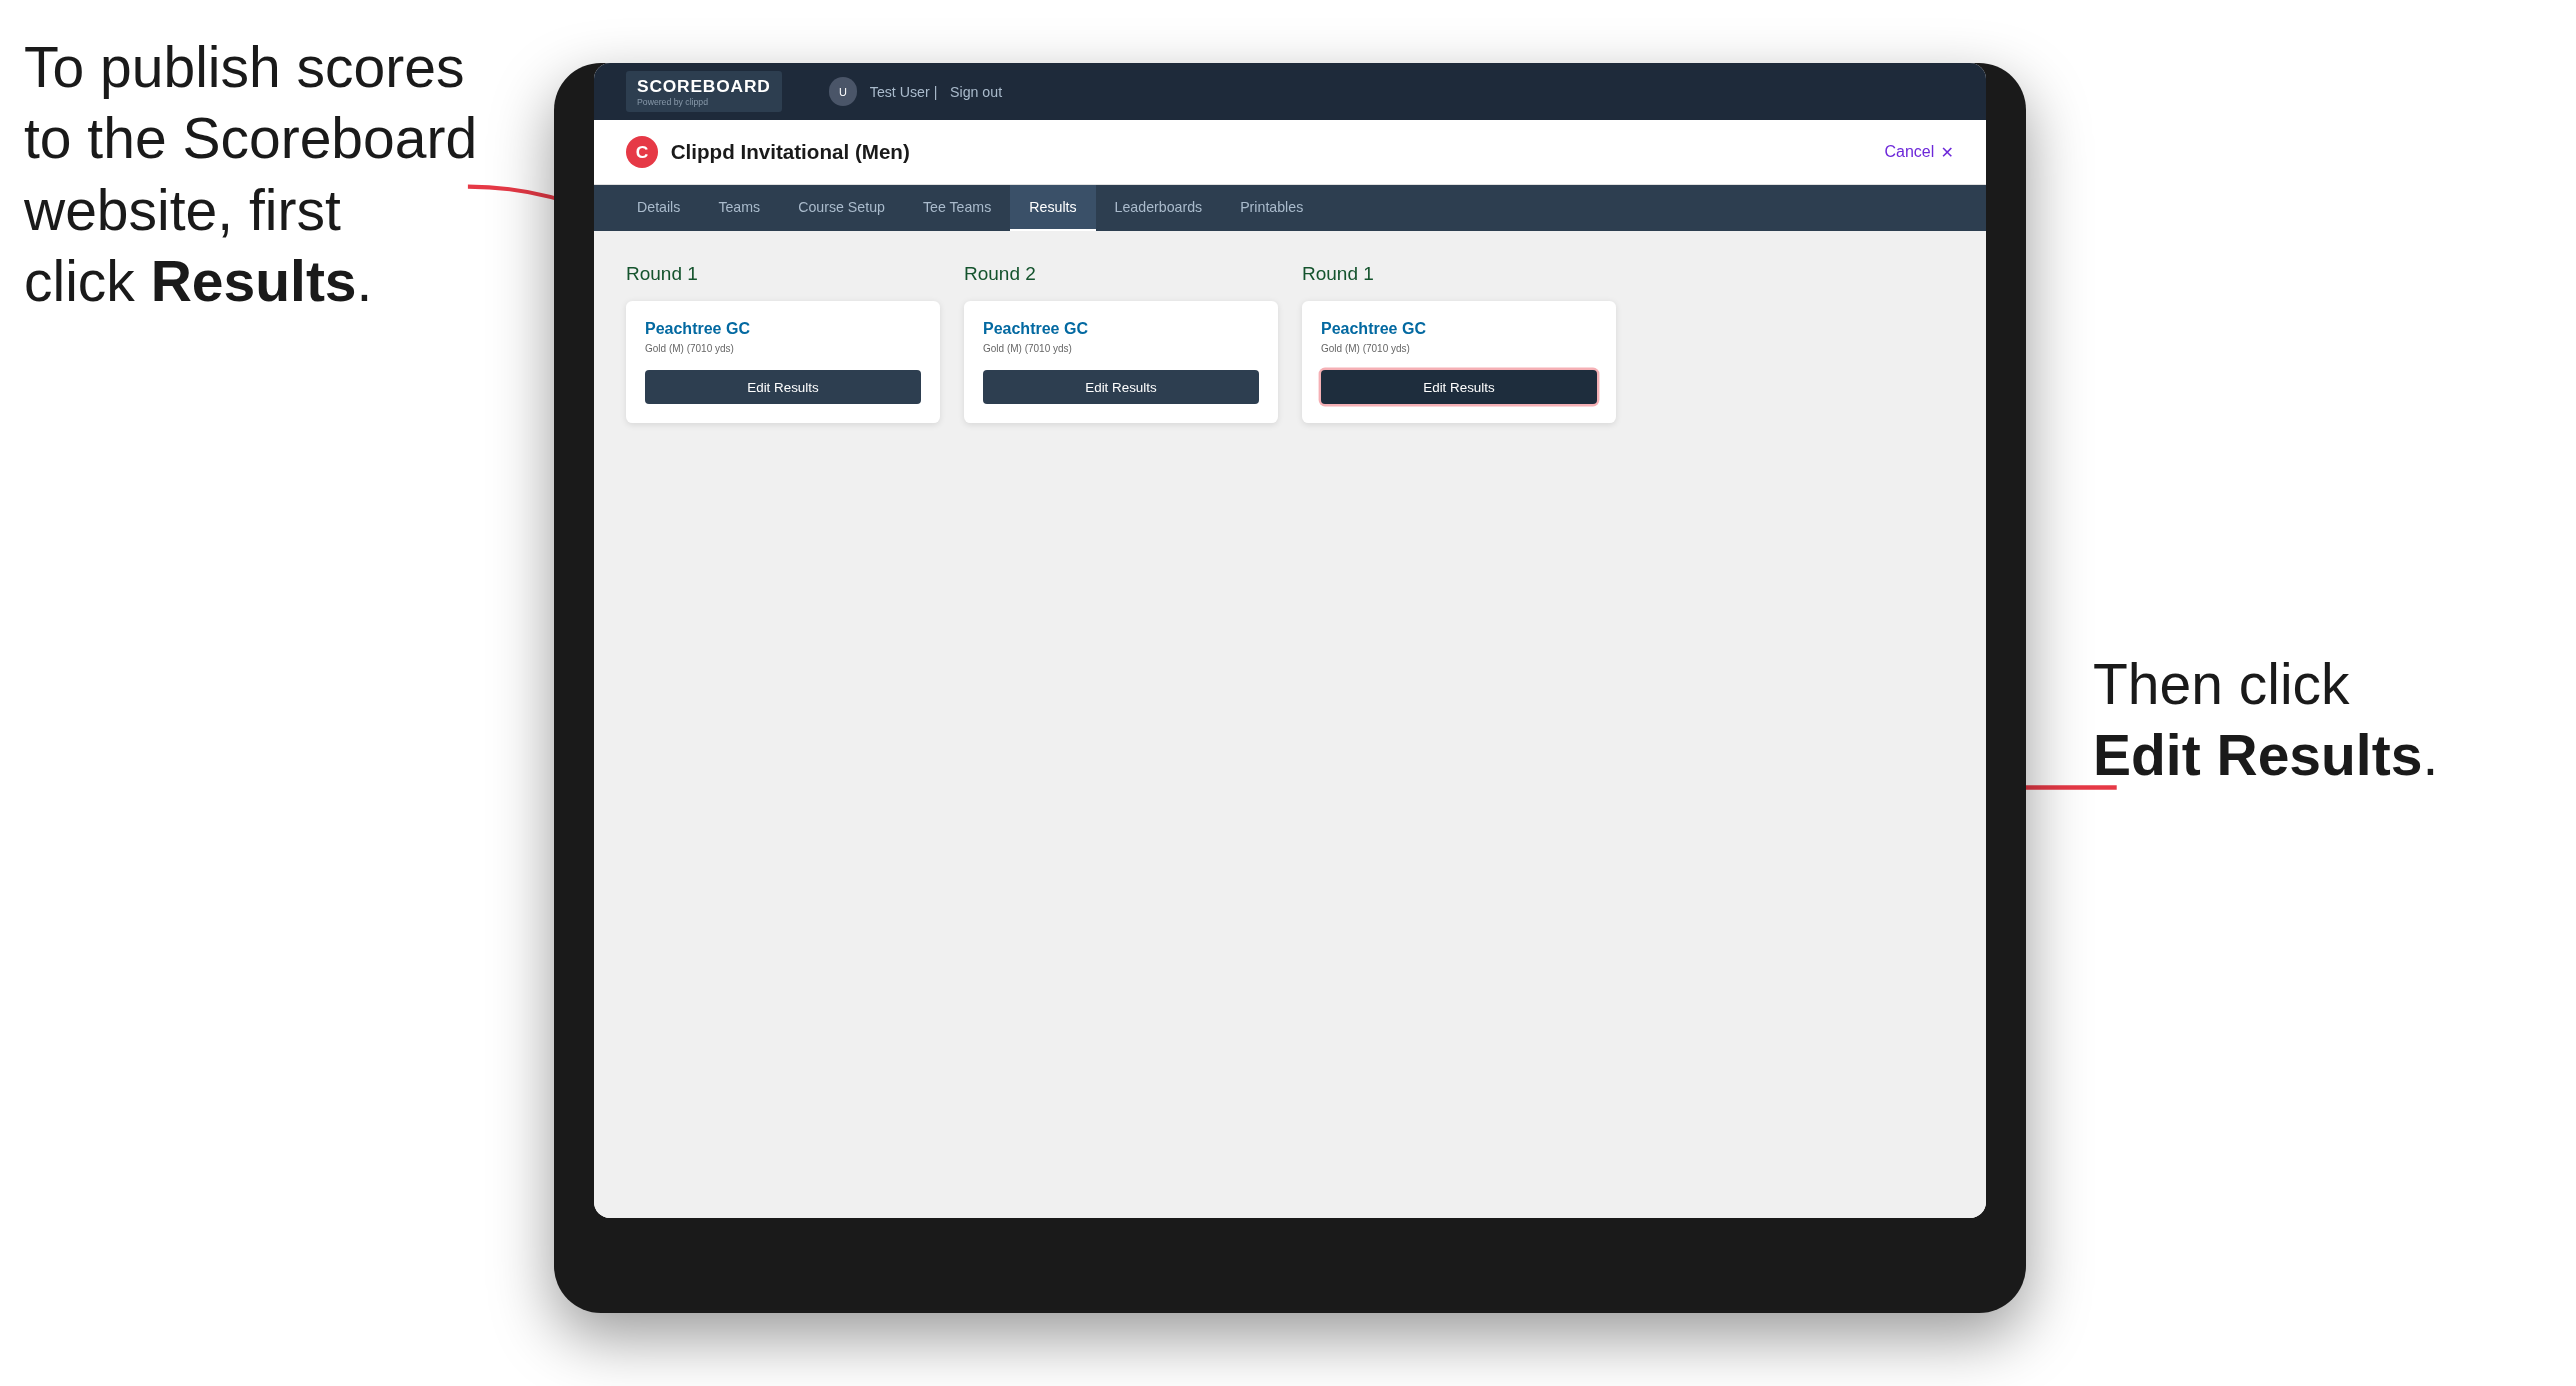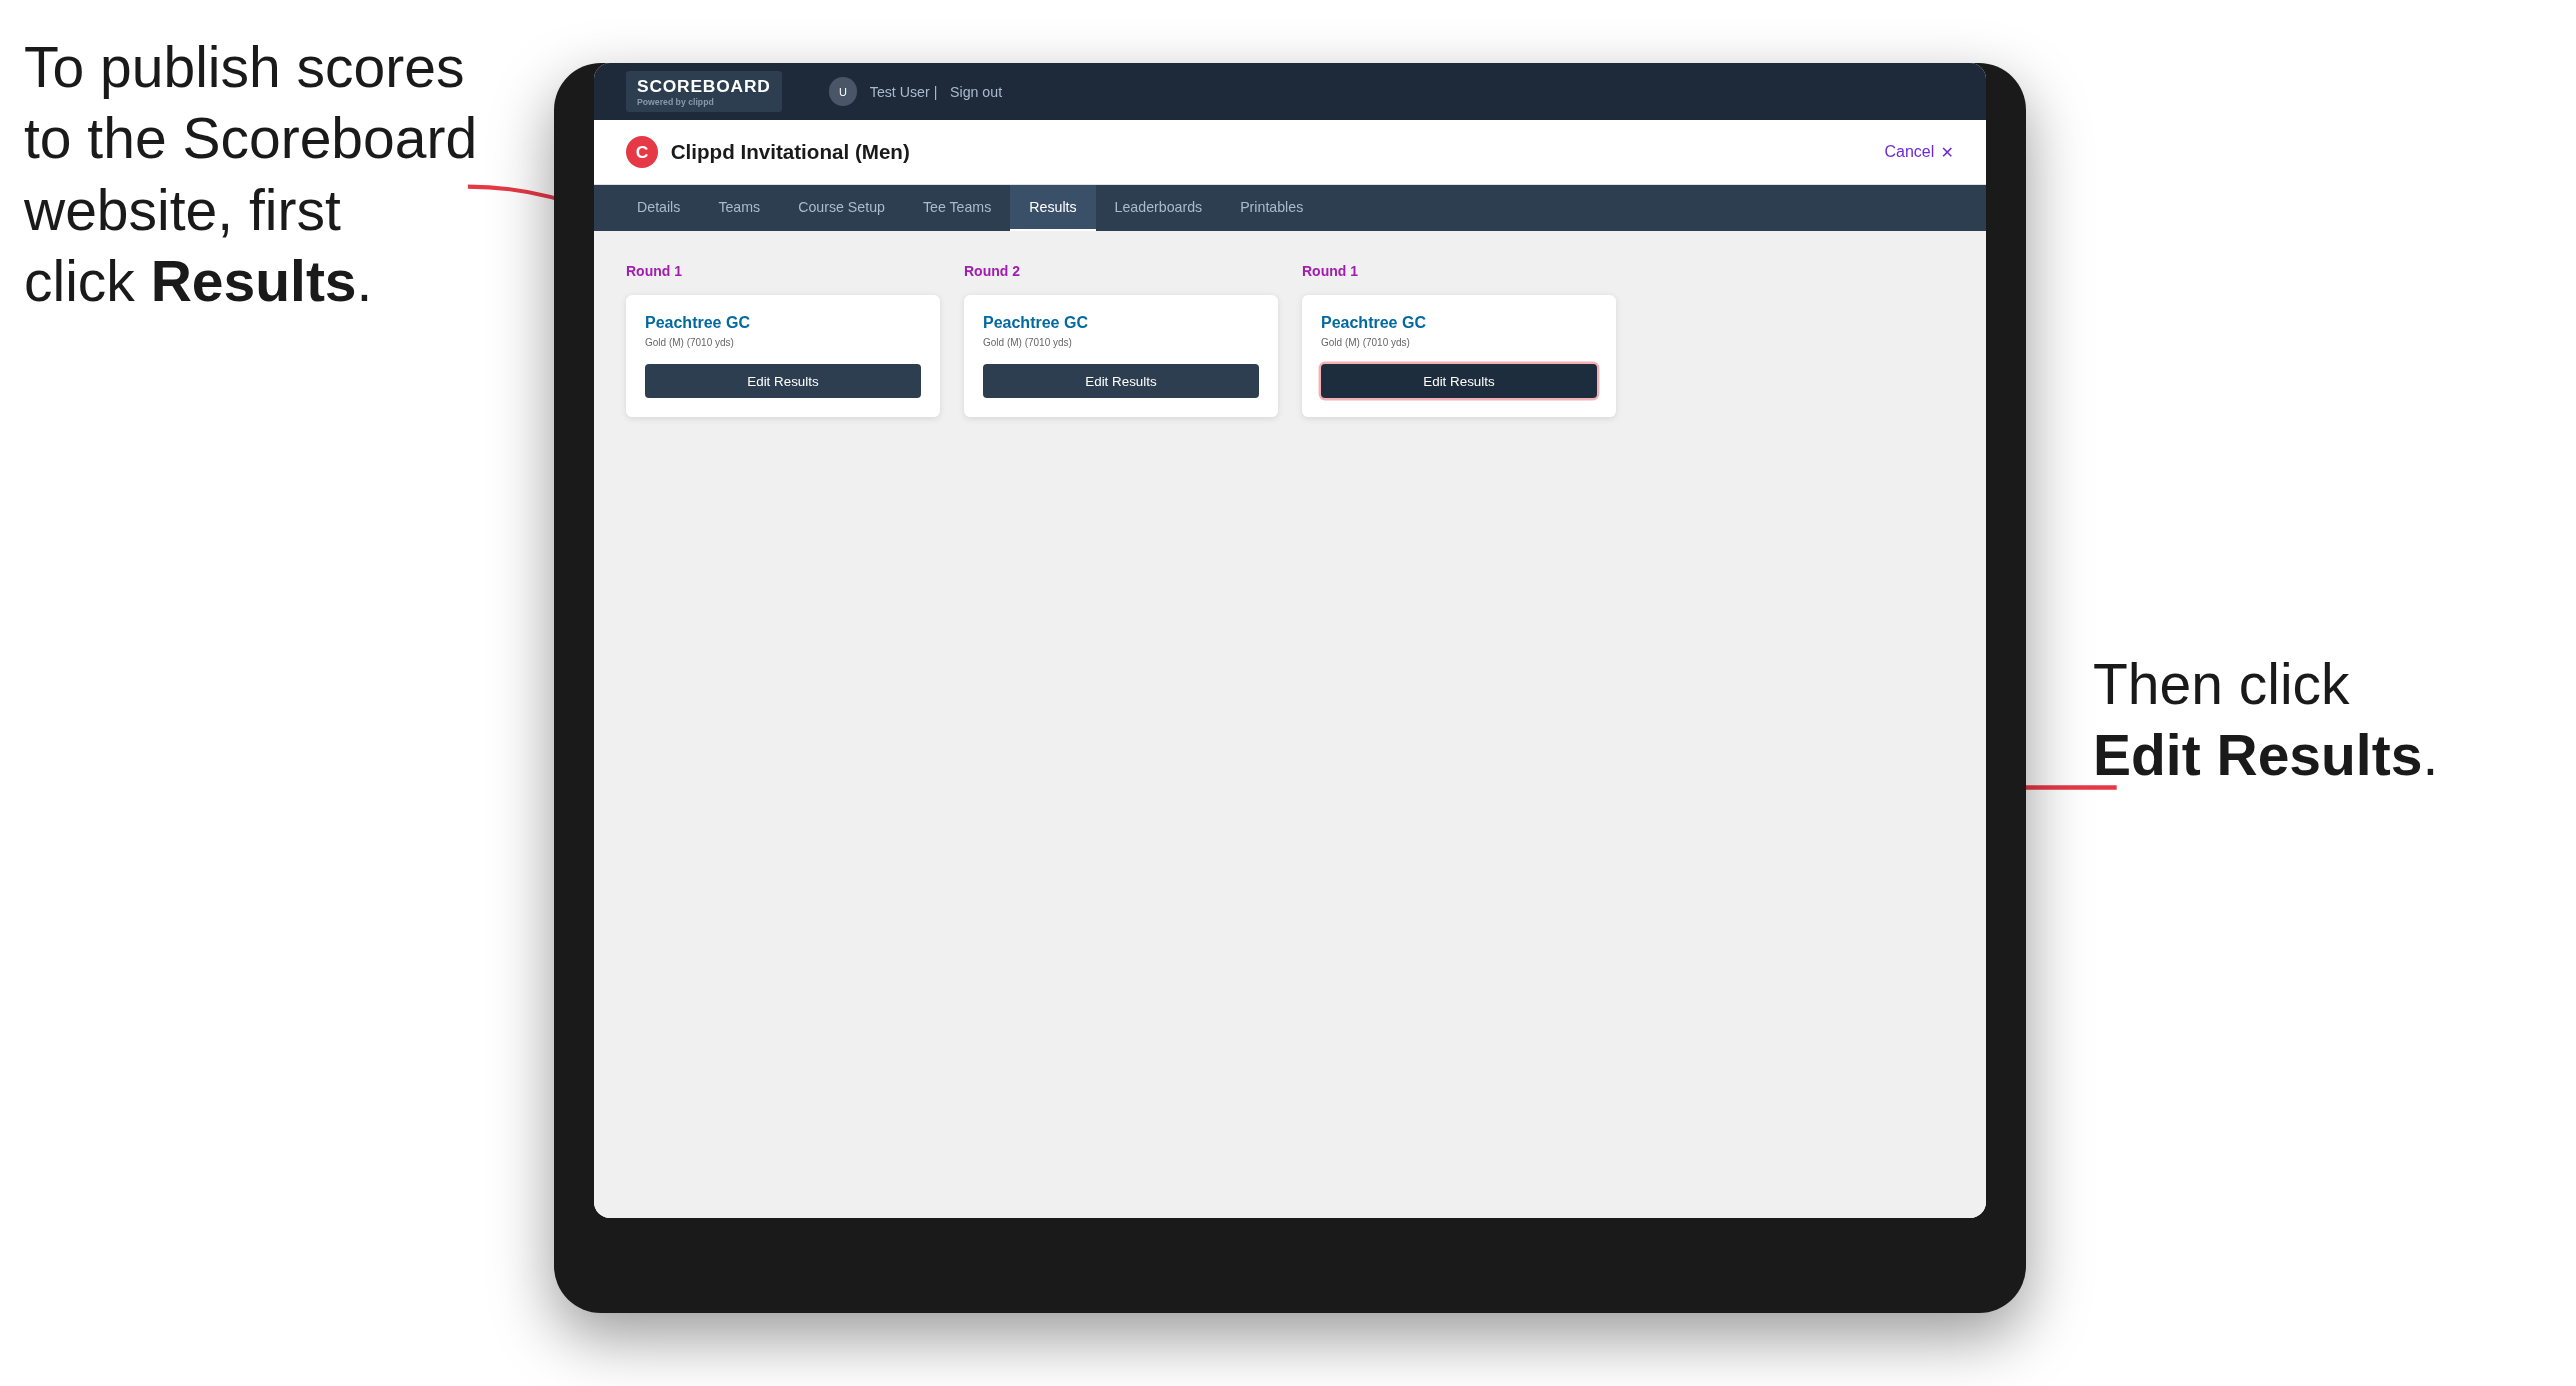--- a/index.html
+++ b/index.html
@@ -93,21 +93,20 @@
       font-weight: 800;
       color: #ffffff;
       letter-spacing: 0.8px;
       text-transform: uppercase;
     }
 
     .logo-sub {
       font-size: 8.7px;
       color: #8899aa;
       margin-top: 0.8px;
-      font-weight: bold;
     }
 
     .nav-links {
       display: flex;
       gap: 32px;
       flex: 1;
     }
 
     .nav-link {
       color: #aabbcc;
@@ -220,23 +219,23 @@
       display: grid;
       grid-template-columns: repeat(4, 1fr);
       gap: 24px;
     }
 
     .round-column {
       background: transparent;
     }
 
     .round-title {
-      font-size: 14px;
-      font-weight: 700;
-      color: #a21caf;
+      font-size: 19px;
+      font-weight: 400;
+      color: #14532d;
       margin-bottom: 16px;
     }
 
     .round-card {
       background: #ffffff;
       border-radius: 6.3px;
       padding: 19px;
       box-shadow: 0 1.6px 6.3px rgba(0,0,0,0.1);
     }
 

